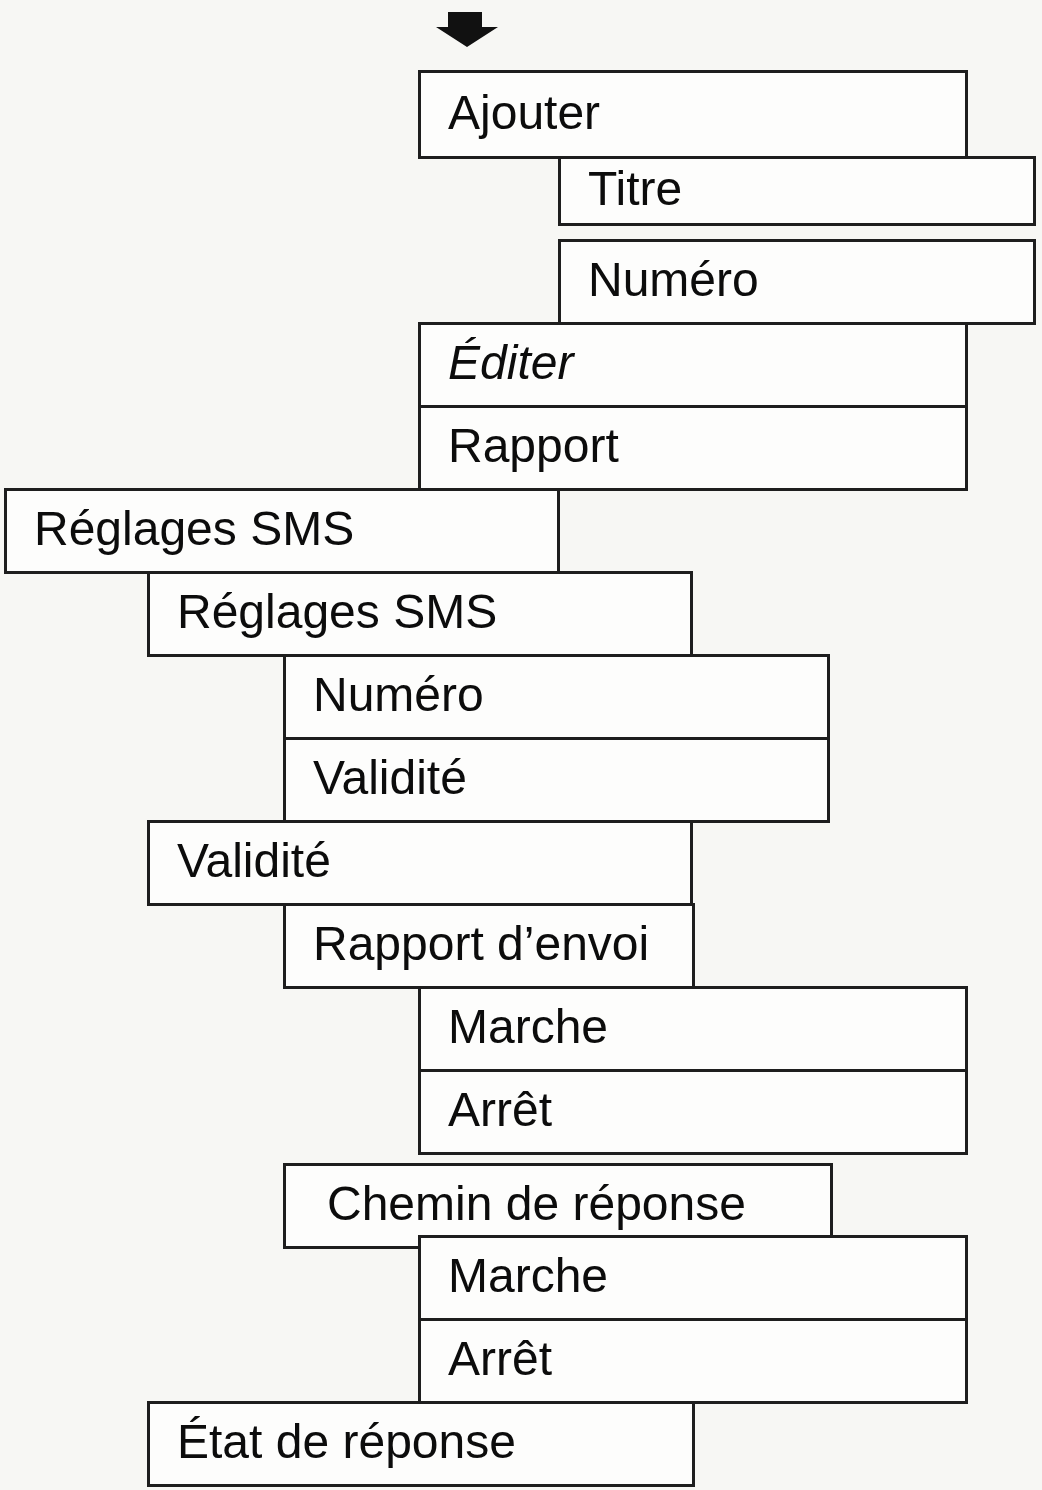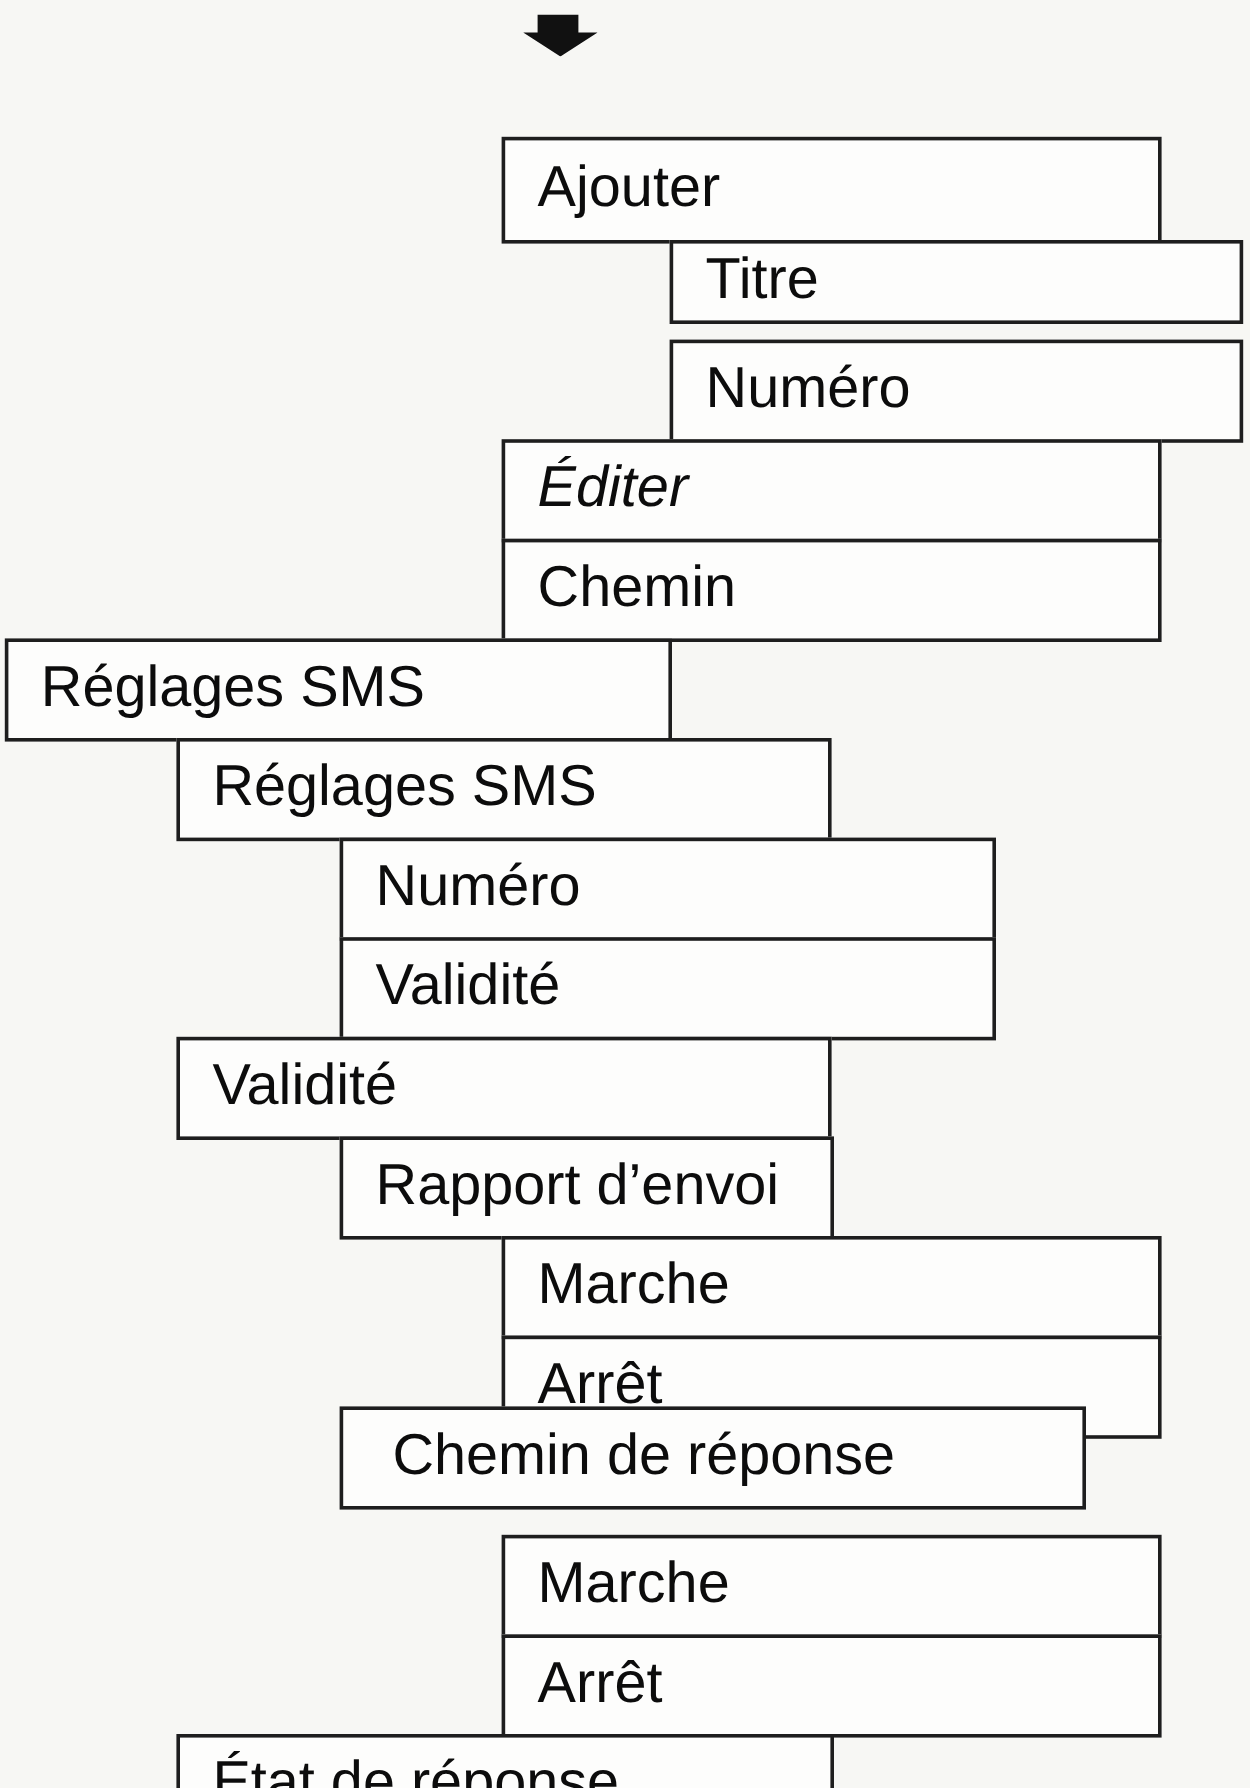--- a/index.html
+++ b/index.html
@@ -28,21 +28,20 @@
     background:var(--box_fill);
     color:var(--text_color);
     display:flex;
     align-items:center;
     padding-left:27px;
     padding-bottom:4px;
     font-size:48px;
     letter-spacing:0px;
     white-space:nowrap;
     line-height:1;
-    margin-top:44px;
   }
   .arrow{
     position:absolute;
     color:var(--arrow_color);
   }
   .arrow svg{display:block;width:100%;height:100%;}
 </style>
 </head>
 <body>
 
@@ -51,27 +50,27 @@
   <div class="arrow" style="left: 436px; top: 12px; width: 62px; height: 35px;">
     <svg viewBox="0 0 62 35" preserveAspectRatio="none" aria-hidden="true">
       <polygon points="12,0 46,0 46,15 62,15 31,35 0,15 12,15" fill="currentColor"></polygon>
     </svg>
   </div>
 
   <div class="box" style="left: 418px; top: 70px; width: 550px; height: 89px;">Ajouter</div>
   <div class="box" style="left: 558px; top: 156px; width: 478px; height: 70px;">Titre</div>
   <div class="box" style="left: 558px; top: 239px; width: 478px; height: 86px;">Numéro</div>
   <div class="box" style="left: 418px; top: 322px; width: 550px; height: 86px; font-style: italic;">Éditer</div>
-  <div class="box" style="left: 418px; top: 405px; width: 550px; height: 86px;">Chemin</div>
+  <div class="box" style="left: 418px; top: 405px; width: 550px; height: 86px;">Rapport</div>
   <div class="box" style="left: 4px; top: 488px; width: 556px; height: 86px;">Réglages SMS</div>
   <div class="box" style="left: 147px; top: 571px; width: 546px; height: 86px;">Réglages SMS</div>
   <div class="box" style="left: 283px; top: 654px; width: 547px; height: 86px;">Numéro</div>
   <div class="box" style="left: 283px; top: 737px; width: 547px; height: 86px;">Validité</div>
   <div class="box" style="left: 147px; top: 820px; width: 546px; height: 86px;">Validité</div>
   <div class="box" style="left: 283px; top: 903px; width: 412px; height: 86px;">Rapport d’envoi</div>
   <div class="box" style="left: 418px; top: 986px; width: 550px; height: 86px;">Marche</div>
   <div class="box" style="left: 418px; top: 1069px; width: 550px; height: 86px;">Arrêt</div>
-  <div class="box" style="left: 283px; top: 1128px; width: 622px; height: 86px; padding-left: 41px;">Chemin de réponse</div>
+  <div class="box" style="left: 283px; top: 1163px; width: 550px; height: 86px; padding-left: 41px;">Chemin de réponse</div>
   <div class="box" style="left: 418px; top: 1235px; width: 550px; height: 86px;">Marche</div>
   <div class="box" style="left: 418px; top: 1318px; width: 550px; height: 86px;">Arrêt</div>
   <div class="box" style="left: 147px; top: 1401px; width: 548px; height: 86px;">État de réponse</div>
 
 </div>
 
 </body></html>

